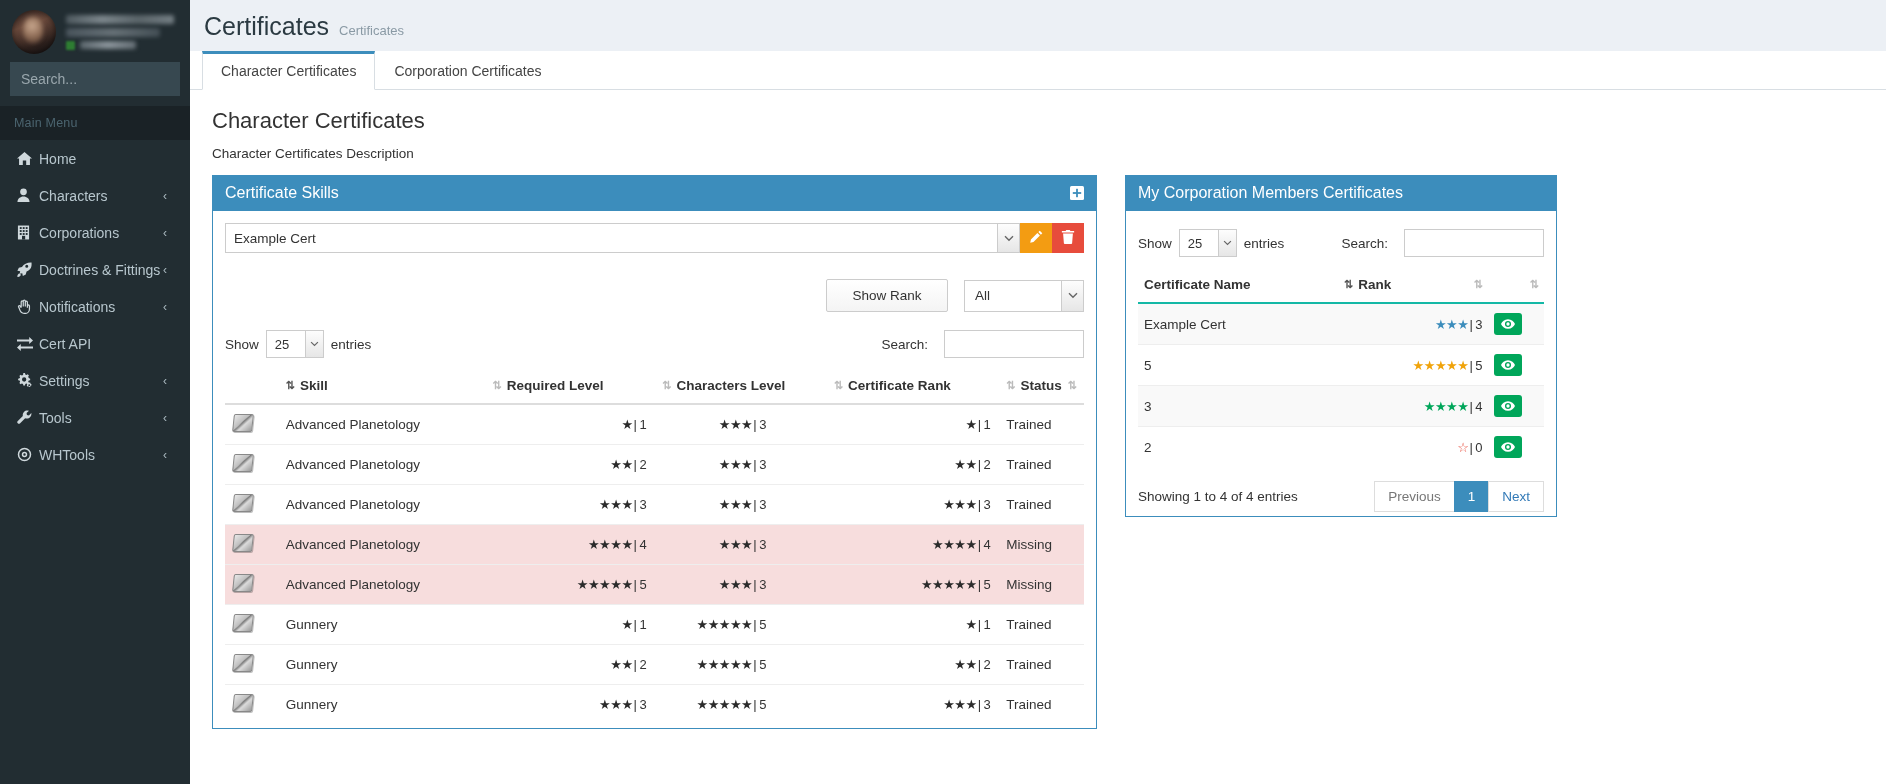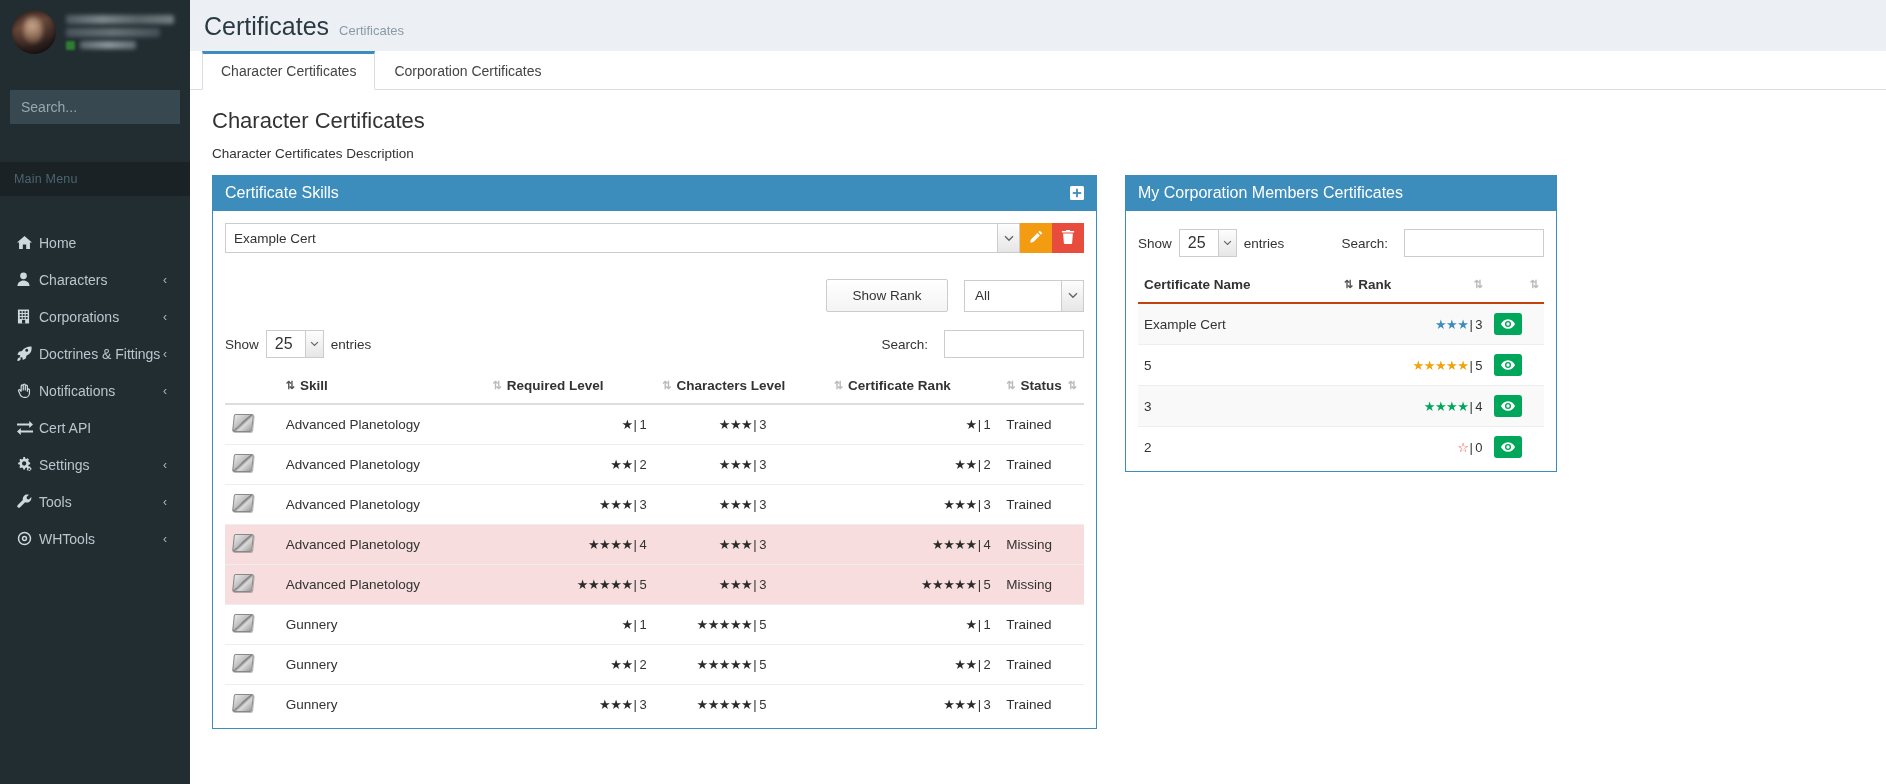--- a/index.html
+++ b/index.html
@@ -9,21 +9,21 @@
     font-size: 14px;
     background: #ffffff;
     overflow: hidden;
   }
   .app { display: flex; width: 1886px; height: 784px; }
 
   
   .sidebar {
     width: 190px; min-width: 190px; height: 784px;
     background: #222d32; color: #b8c7ce;
-    display: flex; flex-direction: column; gap: 28px;
+    display: flex; flex-direction: column;
   }
   .user-panel { display: flex; align-items: center; padding: 12px 10px 10px 12px; height: 62px; }
   .avatar {
     width: 44px; height: 44px; border-radius: 50%;
     overflow: hidden; flex: 0 0 44px;
     background: linear-gradient(160deg,#3a2a26 0%, #6b4a3c 35%, #2b1f1c 75%, #151112 100%);
     box-shadow: inset 0 0 6px rgba(0,0,0,.6);
     position: relative;
   }
   .avatar::after {
@@ -142,21 +142,21 @@
     width: 22px; height: 30px; border-left: 1px solid #ccc;
     background: linear-gradient(#fdfdfd,#e6e6e6);
     display:flex; align-items:center; justify-content:center; color:#666;
   }
 
   .dt-top { display:flex; justify-content:space-between; align-items:center; margin: 6px 0 12px 0; }
   .dt-length { display:flex; align-items:center; gap: 7px; font-size: 13.5px; color:#333;justify-content:space-between; }
   .len-select {
     width: 58px; height: 28px; border: 1px solid #ccc; background:#fff;
     display:flex; align-items:center; justify-content:space-between; padding-left: 8px;
-    font-size: 16px; color:#333;
+    font-size: 13px; color:#333;
   }
   .len-caret {
     width: 18px; height: 26px; border-left: 1px solid #ccc;
     background: linear-gradient(#fdfdfd,#e6e6e6);
     display:flex; align-items:center; justify-content:center; color:#666; font-size: 10px;
   }
   .dt-filter { display:flex; align-items:center; gap: 16px; font-size: 13.5px; color:#333; }
   .dt-filter input {
     width: 140px; height: 28px; border: 1px solid #ccc; padding: 0 6px;
     font-family: "Liberation Sans", sans-serif; font-size: 13px; outline:none;
@@ -184,21 +184,21 @@
   .cell-right { text-align: right; }
 
   
   .member-select {
     width: 100%; height: 34px; border: 1px solid #ccc; background:#fff;
     display:flex; align-items:center; justify-content:space-between; padding: 0 10px;
     font-size: 13.5px; color:#333; margin-bottom: 14px;
   }
   .caret-sm { color:#888; font-size: 10px; }
   table.dt2 { width: 100%; border-collapse: collapse; font-size: 13.5px; }
-  table.dt2 thead th { text-align:left; padding: 8px 6px 10px 6px; font-weight:bold; color:#333; border-bottom: 2px solid #c2410c; }
+  table.dt2 thead th { text-align:left; padding: 8px 6px 10px 6px; font-weight:bold; color:#333; border-bottom: 2px solid #14b8a6; }
   table.dt2 tbody td { padding: 9px 6px; border-top: 1px solid #eee; color:#333; vertical-align: middle; }
   table.dt2 tbody tr.odd { background: #f9f9f9; }
   .eye-btn {
     background: #00a65a; border: none; color:#fff; width: 28px; height: 22px;
     display:flex; align-items:center; justify-content:center; cursor:pointer; border-radius: 3px;
   }
   .stars-blue .s { color:#3c8dbc; }
   .stars-orange .s { color:#f0a30a; }
   .stars-green .s { color:#00a65a; }
   .stars-empty .s { color:#e74c3c; }
@@ -631,20 +631,28 @@
                         <button class="eye-btn">
                           <span><svg width="14" height="10" viewBox="0 0 16 11" fill="currentColor">
                               <path d="M8 0C4 0 1.2 2.6 0 5.5 1.2 8.4 4 11 8 11s6.8-2.6 8-5.5C14.8 2.6 12 0 8 0zm0 9a3.5 3.5 0 1 1 0-7 3.5 3.5 0 0 1 0 7zm0-1.6a1.9 1.9 0 1 0 0-3.8 1.9 1.9 0 0 0 0 3.8z"></path>
                             </svg></span>
                         </button>
                       </td>
                     </tr>
                   </tbody>
               </table>
 
+              <div class="dt-bottom">
+                <span>Showing 1 to 4 of 4 entries</span>
+                <span class="pager">
+                  <button class="pg disabled">Previous</button>
+                  <button class="pg active">1</button>
+                  <button class="pg">Next</button>
+                </span>
+              </div>
             </div>
           </section>
         </div>
 
       </div>
     </div>
   </main>
 </div>
 
 </body></html>

